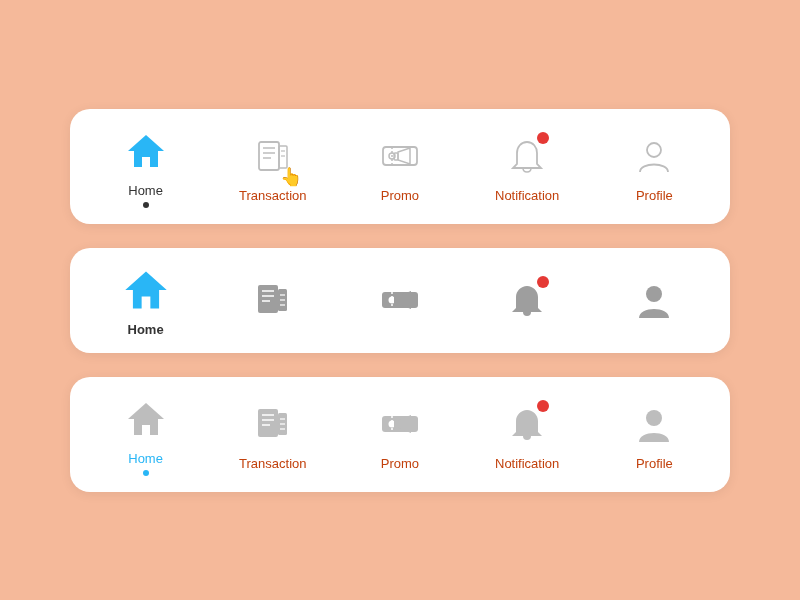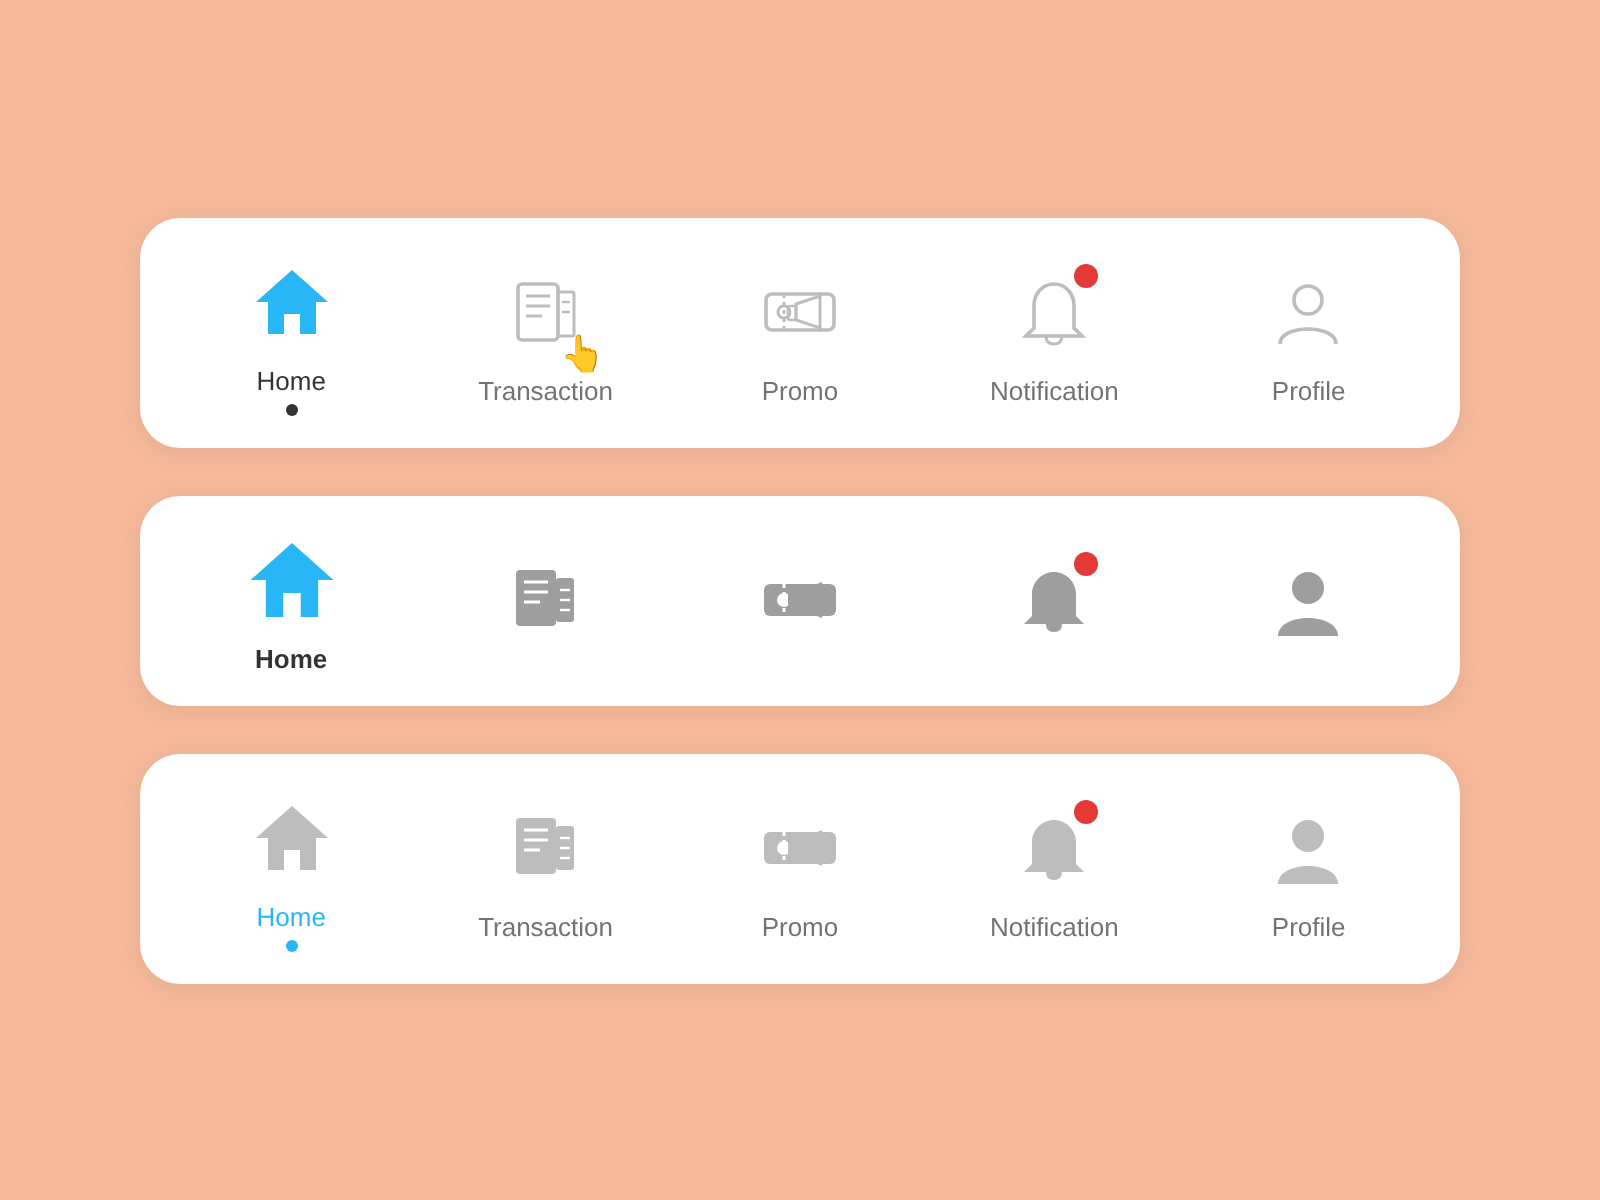--- a/index.html
+++ b/index.html
@@ -39,21 +39,21 @@
       width: 52px;
       height: 52px;
       display: flex;
       align-items: center;
       justify-content: center;
       position: relative;
     }
 
     .nav-label {
       font-size: 13px;
-      color: #737373;
+      color: #c2410c;
     }
 
     .nav-label.active-blue {
       color: #29b6f6;
     }
 
     .nav-label.active-dark {
       color: #333;
     }
 

